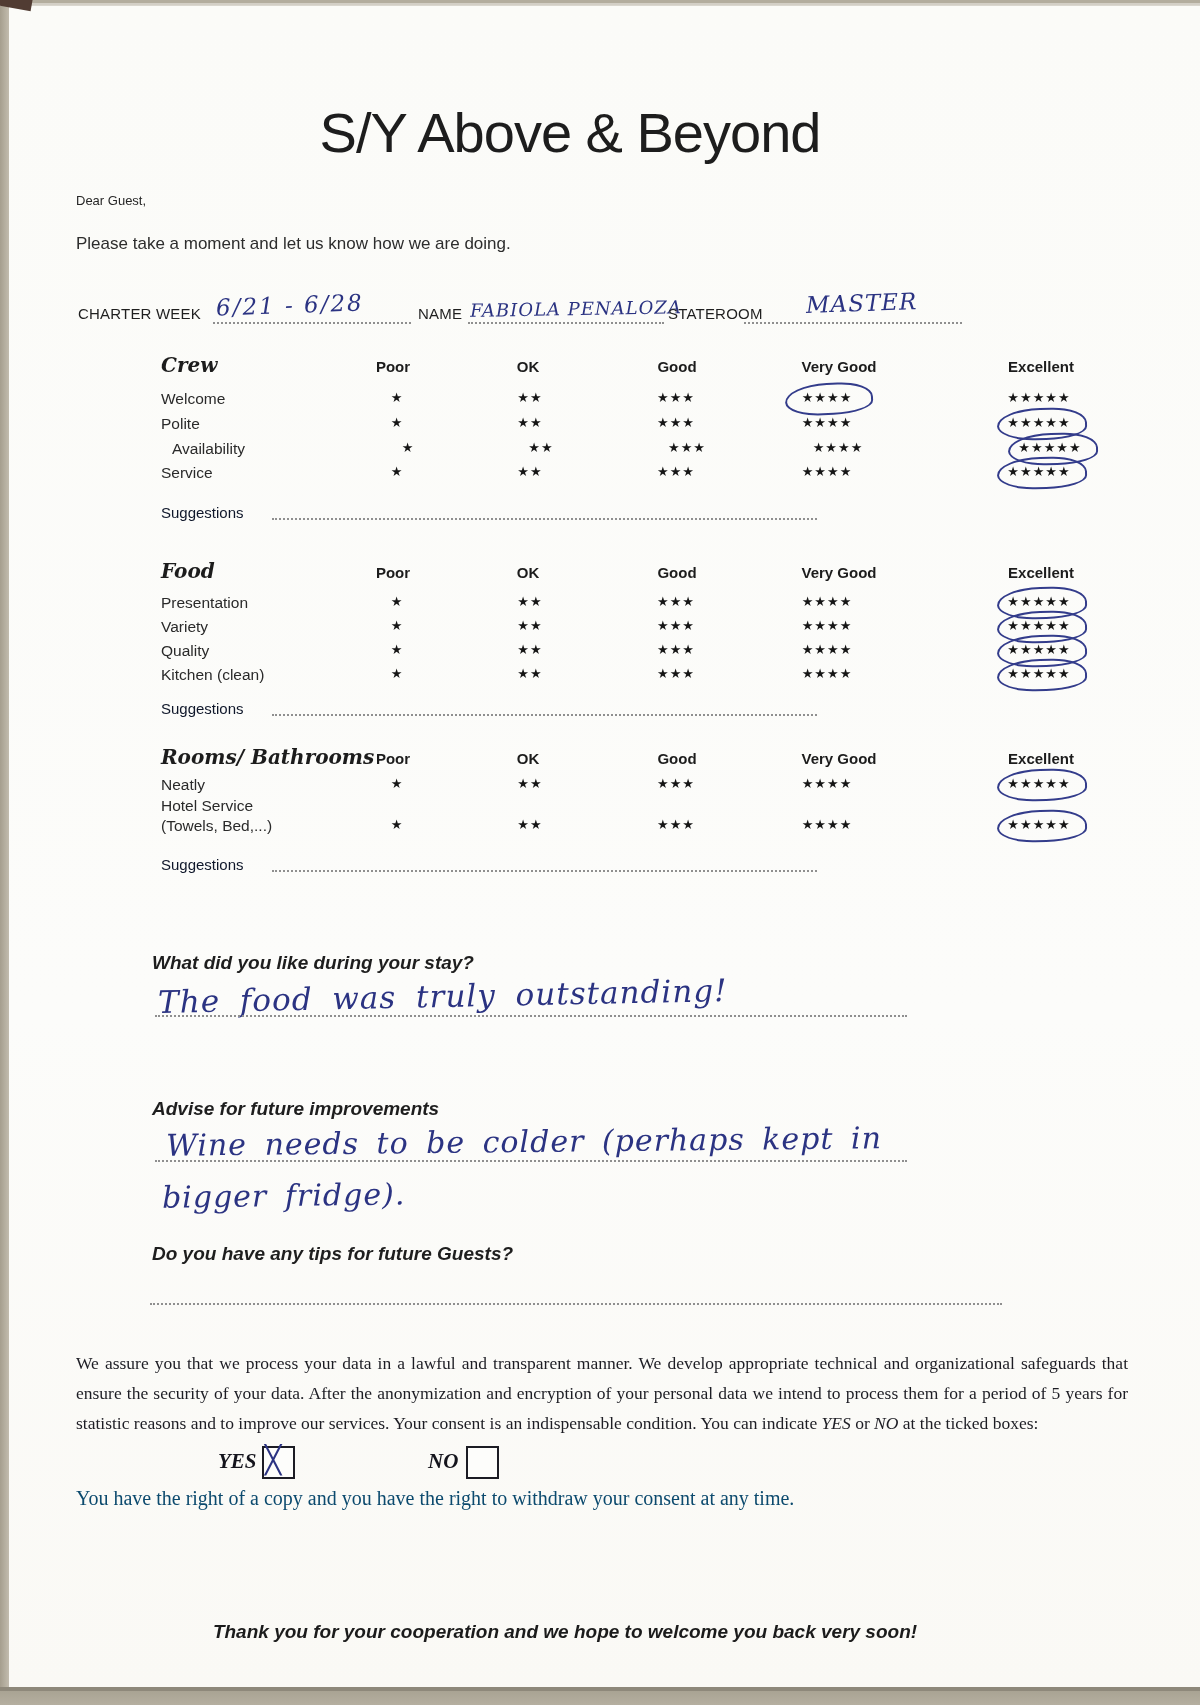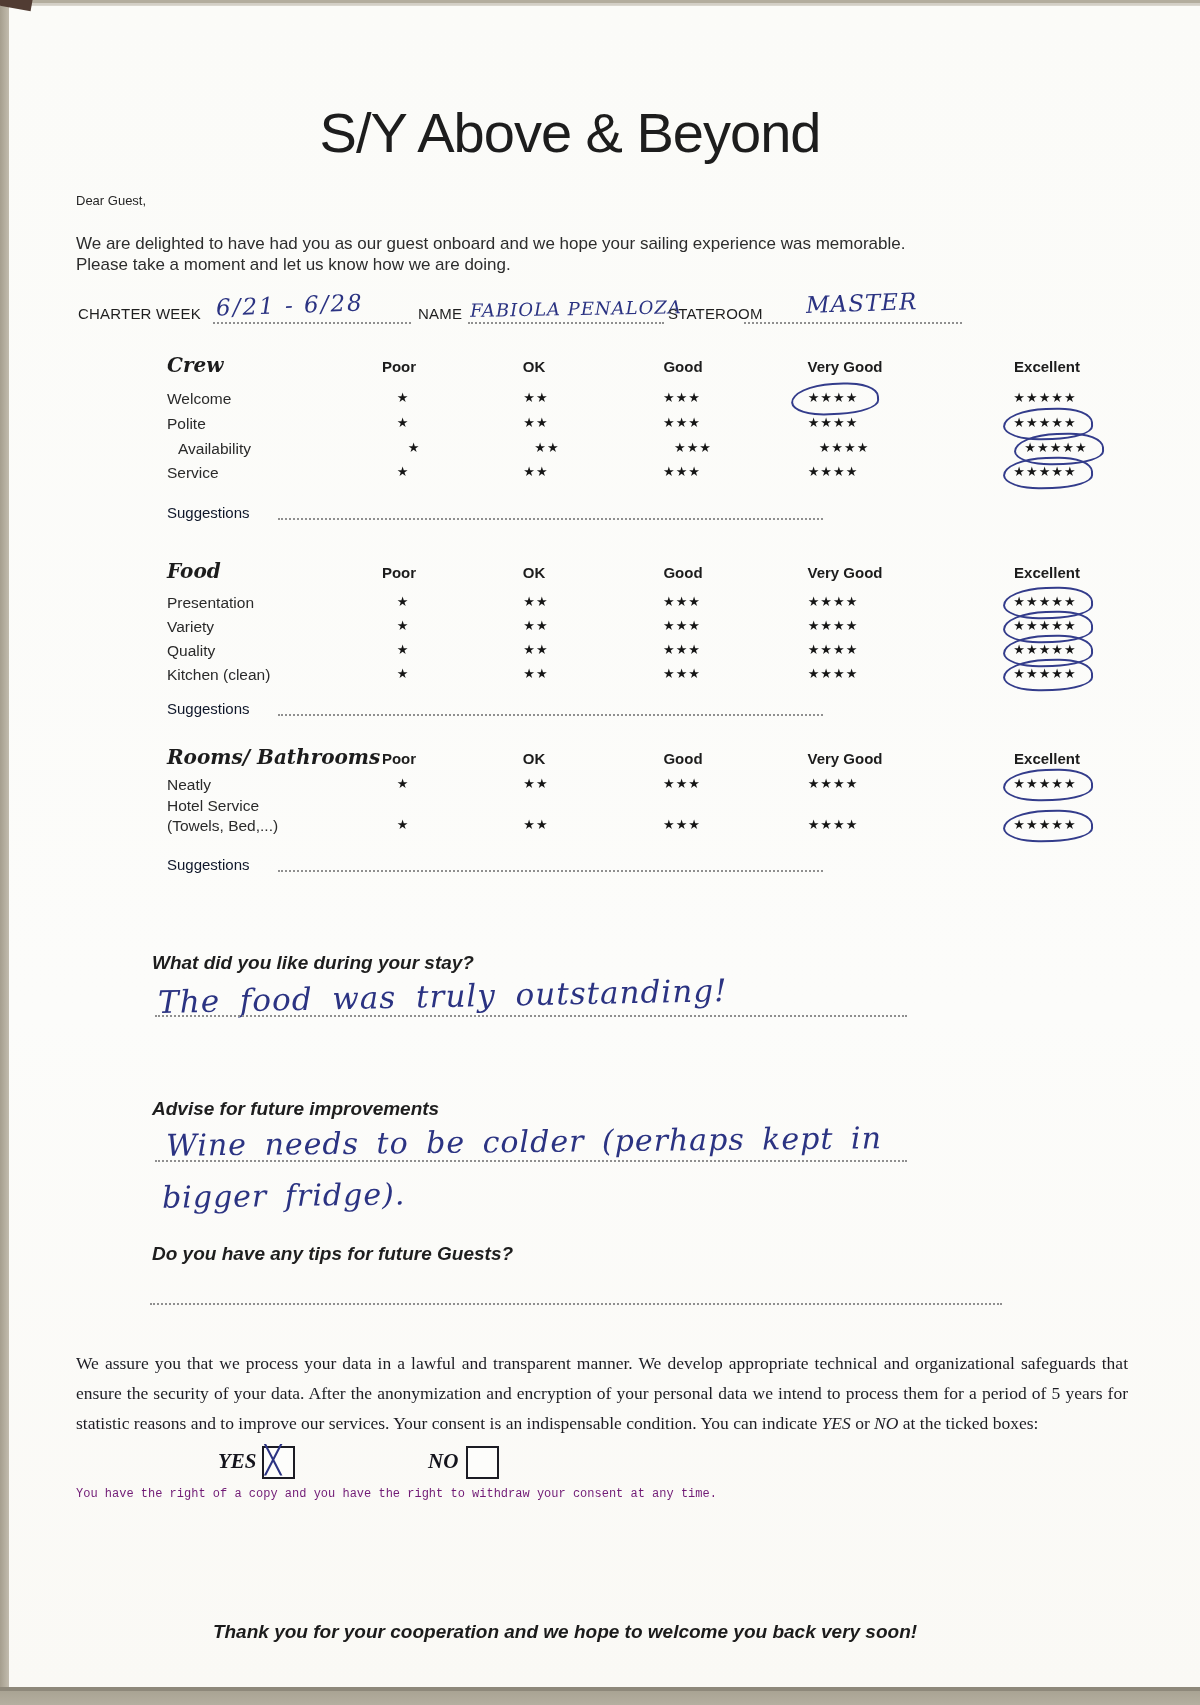--- a/index.html
+++ b/index.html
@@ -29,21 +29,21 @@
   .intro{left:76px;top:233px;font-size:17px;line-height:21px;color:#2d2d2d;}
 
   .charter-label{font-size:15px;letter-spacing:.2px;color:#1f1f1f;}
   .dotline{border-bottom:2px dotted #8f8f8f;height:0;}
 
   .hand{
     font-family:"DejaVu Serif",serif;font-style:italic;
     color:#2b3382;
   }
 
-  .rrow{position:absolute;left:15px;width:1024px;height:24px;}
+  .rrow{position:absolute;left:9px;width:1024px;height:24px;}
   .sec-title{position:absolute;left:152px;top:-5px;
     font-family:"DejaVu Serif",serif;font-weight:bold;font-style:italic;font-size:20px;color:#1c1c1c;}
   .hcol{position:absolute;transform:translateX(-50%);font-weight:bold;font-size:15px;color:#1c1c1c;white-space:nowrap;}
   .rlabel{position:absolute;left:152px;font-size:15.5px;color:#2a2a2a;white-space:nowrap;}
   .stars{position:absolute;transform:translateX(-50%);font-size:13px;letter-spacing:1px;color:#151515;white-space:nowrap;}
   .cx1{left:388px;} .cx2{left:521px;} .cx3{left:667px;} .cx4{left:818px;} .cx5{left:1030px;}
   .hx1{left:384px;} .hx2{left:519px;} .hx3{left:668px;} .hx4{left:830px;} .hx5{left:1032px;}
   .circ{position:absolute;height:28px;border:2.5px solid #333c8b;
     border-radius:55% 45% 52% 48% / 62% 55% 45% 52%;}
   .circ.vg{left:776px;top:-7px;width:84px;transform:rotate(-3deg);}
@@ -55,36 +55,35 @@
   .q-label{font-size:19px;font-weight:bold;font-style:italic;color:#1e1e1e;white-space:nowrap;}
   .ans{white-space:nowrap;}
 
   .legal{left:76px;top:1348px;width:1052px;
     font-family:"Liberation Serif",serif;font-size:17.5px;line-height:30px;
     text-align:justify;color:#1d1d24;}
   .legal i{font-style:italic;}
   .yesno-label{font-family:"Liberation Serif",serif;font-weight:bold;font-style:italic;font-size:21px;color:#14141c;}
   .checkbox{position:absolute;width:29px;height:29px;border:2.5px solid #1c1c24;background:#fdfdfb;}
   .checkmark{position:absolute;left:1px;top:-4px;font-size:27px;color:#2b3382;font-weight:bold;}
-  .rights{left:76px;top:1487px;font-family:Liberation Mono, monospace;font-size:12px;color:#701a75;}
+  .rights{left:76px;top:1487px;font-family:Liberation Serif, serif;font-size:20px;color:#0c4a6e;}
   .thanks{left:0;top:1621px;width:1130px;text-align:center;
     font-size:19px;font-weight:bold;font-style:italic;color:#1b1b1b;}
 </style>
 </head>
 <body>
 
 <div class="paper"></div>
 <div class="edge-left"></div>
 <div class="edge-top"></div>
 <div class="corner-mark"></div>
 
 <div class="abs title">S/Y Above &amp; Beyond</div>
 <div class="abs salutation">Dear Guest,</div>
 <div class="abs intro">
-  <div>We are delighted to have had you as our guest onboard and we hope your sailing experience was memorable.</div>
   <div>Please take a moment and let us know how we are doing.</div>
 </div>
 
 <div class="abs" style="left:0;top:300px;width:1140px;height:30px;">
   <span class="abs charter-label" style="left:78px;top:5px;">CHARTER WEEK</span>
   <span class="abs hand ans" style="left:216px;top:-8px;font-size:23px;transform:rotate(-2deg);letter-spacing:2px;">6/21 - 6/28</span>
   <span class="abs charter-label" style="left:418px;top:5px;">NAME</span>
   <span class="abs hand ans" style="left:470px;top:-2px;font-size:18px;transform:rotate(-1deg);letter-spacing:1px;">FABIOLA PENALOZA</span>
   <span class="abs charter-label" style="left:668px;top:5px;">STATEROOM</span>
   <span class="abs hand ans" style="left:806px;top:-10px;font-size:23px;transform:rotate(-2deg);letter-spacing:1px;">MASTER</span>

